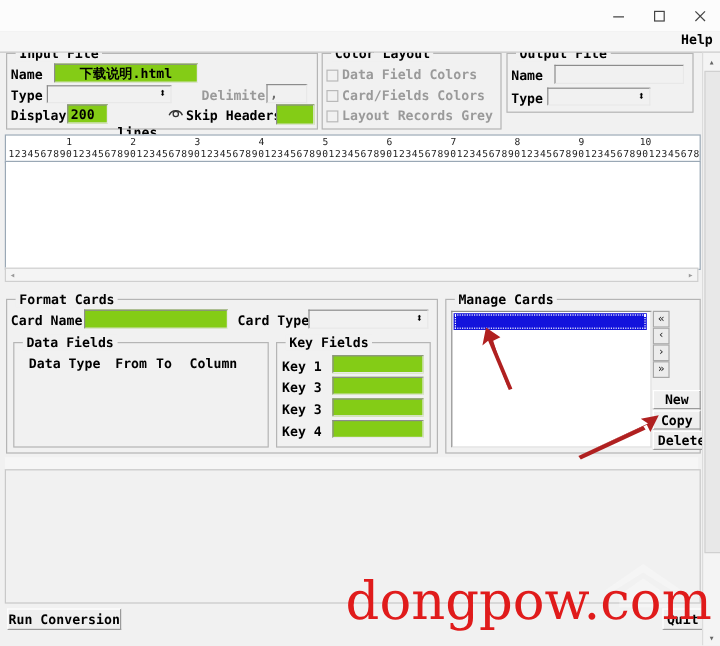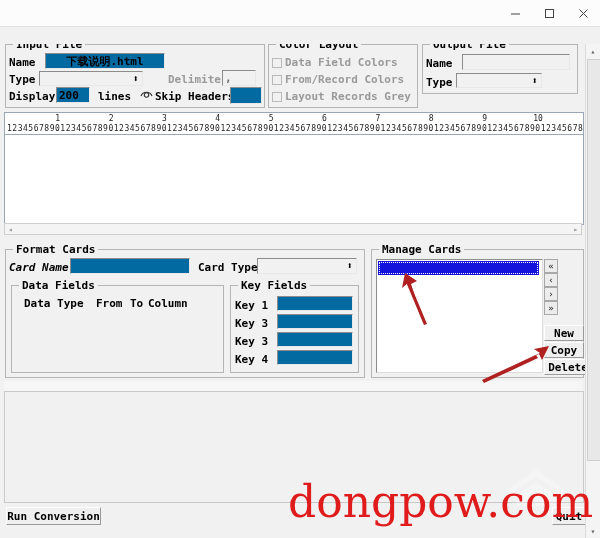--- a/index.html
+++ b/index.html
@@ -45,21 +45,21 @@
   .grp{position:absolute;border:1px solid #b5b5b5;background:transparent;}
   .grp > .grp-label{
     position:absolute;top:-7px;left:7px;background:#f1f1f1;padding:0 3px;
     font-weight:bold;font-size:11px;white-space:nowrap;
   }
 
   .lbl{position:absolute;font-weight:bold;font-size:11px;white-space:nowrap;}
   .lbl.dim{color:#9a9a9a;font-weight:bold;}
 
   .fld{
-    position:absolute;background:#0369a1;
+    position:absolute;background:#84cc16;
     border-top:1px solid #8c8c8c;border-left:1px solid #8c8c8c;
     border-right:1px solid #e8e8e8;border-bottom:1px solid #e8e8e8;
     font-size:11px;line-height:14px;padding:0 2px;box-sizing:border-box;
     overflow:hidden;white-space:nowrap;
   }
   .fld.sunkgray{background:#f1f1f1;}
 
   .combo{
     position:absolute;background:#f1f1f1;
     border-top:1px solid #8c8c8c;border-left:1px solid #8c8c8c;
@@ -165,58 +165,61 @@
       </div>
       <div class="winbtn">
         <svg width="11" height="11" viewBox="0 0 11 11">
             <line x1="1.5" y1="1.5" x2="9.5" y2="9.5" stroke="#444" stroke-width="1"></line>
             <line x1="9.5" y1="1.5" x2="1.5" y2="9.5" stroke="#444" stroke-width="1"></line>
           </svg>
       </div>
     </div>
   </div>
 
+  <div class="menubar">
+    <div class="menu-help">Help</div>
+  </div>
 
   <div class="client">
     <div class="clip">
 
       <div class="grp" style="left:5px;top:8px;width:258px;height:62px;">
         <div class="grp-label">Input File</div>
       </div>
       <div class="lbl" style="left:9px;top:20px;">Name</div>
       <div class="fld" style="left:45px;top:17px;width:120px;height:16px;text-align:center;font-weight:bold;line-height:15px;">下载说明.html</div>
 
       <div class="lbl" style="left:9px;top:37px;">Type</div>
       <div class="combo" style="left:39px;top:35px;width:104px;height:15px;">
         <div class="carrow">⬍</div>
       </div>
 
       <div class="lbl dim" style="left:168px;top:37px;">Delimiter</div>
       <div class="fld sunkgray" style="left:222px;top:34px;width:34px;height:16px;color:#6d6d6d;font-weight:bold;line-height:15px;">,</div>
 
       <div class="lbl" style="left:9px;top:54px;">Display</div>
       <div class="fld" style="left:56px;top:51px;width:34px;height:16px;font-weight:bold;line-height:15px;">200</div>
-      <div class="lbl" style="left:98px;top:54px;">lines</div>
+      <div class="lbl" style="left:98px;top:68px;">lines</div>
 
       <div style="position:absolute;left:140px;top:53px;width:13px;height:11px;">
         <svg width="13" height="11" viewBox="0 0 13 11">
           <path d="M1 7 C3 2, 10 2, 12 7" fill="none" stroke="#333" stroke-width="1.2"></path>
           <circle cx="6.5" cy="6" r="2.2" fill="none" stroke="#333" stroke-width="1.1"></circle>
         </svg>
       </div>
       <div class="lbl" style="left:155px;top:54px;">Skip Headers</div>
       <div class="fld" style="left:230px;top:51px;width:32px;height:17px;"></div>
 
       <div class="grp" style="left:268px;top:8px;width:148px;height:62px;">
         <div class="grp-label">Color Layout</div>
       </div>
       <div class="chk" style="left:272px;top:22px;"></div>
       <div class="lbl dim" style="left:285px;top:20px;">Data Field Colors</div>
       <div class="chk" style="left:272px;top:39px;"></div>
-      <div class="lbl dim" style="left:285px;top:37px;">From/Record Colors</div>
+      <div class="lbl dim" style="left:285px;top:37px;">Card/Fields Colors</div>
       <div class="chk" style="left:272px;top:56px;"></div>
       <div class="lbl dim" style="left:285px;top:54px;">Layout Records Grey</div>
 
       <div class="grp" style="left:422px;top:8px;width:154px;height:48px;">
         <div class="grp-label">Output File</div>
       </div>
       <div class="lbl" style="left:426px;top:21px;">Name</div>
       <div class="fld sunkgray" style="left:462px;top:18px;width:108px;height:16px;"></div>
       <div class="lbl" style="left:426px;top:40px;">Type</div>
       <div class="combo" style="left:456px;top:37px;width:86px;height:15px;">
@@ -242,35 +245,35 @@
 
       <div class="preview" style="left:4px;top:98px;width:578px;height:89px;"></div>
       <div class="hscroll" style="left:4px;top:187px;width:578px;height:12px;">
         <span>◂</span>
         <span>▸</span>
       </div>
 
       <div class="grp" style="left:5px;top:213px;width:358px;height:127px;">
         <div class="grp-label">Format Cards</div>
       </div>
-      <div class="lbl" style="left:9px;top:225px;font-style:italic;">Card Name</div>
+      <div class="lbl" style="left:9px;top:225px;">Card Name</div>
       <div class="fld" style="left:70px;top:222px;width:120px;height:16px;"></div>
       <div class="lbl" style="left:198px;top:225px;">Card Type</div>
       <div class="combo" style="left:257px;top:222px;width:100px;height:16px;">
         <div class="ctext"></div>
         <div class="carrow">⬍</div>
       </div>
 
       <div class="grp" style="left:11px;top:249px;width:211px;height:86px;">
         <div class="grp-label">Data Fields</div>
       </div>
       <div class="lbl" style="left:24px;top:261px;">Data Type</div>
       <div class="lbl" style="left:96px;top:261px;">From</div>
       <div class="lbl" style="left:130px;top:261px;">To</div>
-      <div class="lbl" style="left:148px;top:261px;text-align:center;">Column</div>
+      <div class="lbl" style="left:158px;top:261px;text-align:center;">Column</div>
 
       <div class="grp" style="left:230px;top:249px;width:127px;height:86px;">
         <div class="grp-label">Key Fields</div>
       </div>
       <div class="lbl" style="left:235px;top:263px;">Key 1</div>
       <div class="fld" style="left:277px;top:260px;width:76px;height:15px;"></div>
       <div class="lbl" style="left:235px;top:281px;">Key 3</div>
       <div class="fld" style="left:277px;top:278px;width:76px;height:15px;"></div>
       <div class="lbl" style="left:235px;top:299px;">Key 3</div>
       <div class="fld" style="left:277px;top:296px;width:76px;height:15px;"></div>

